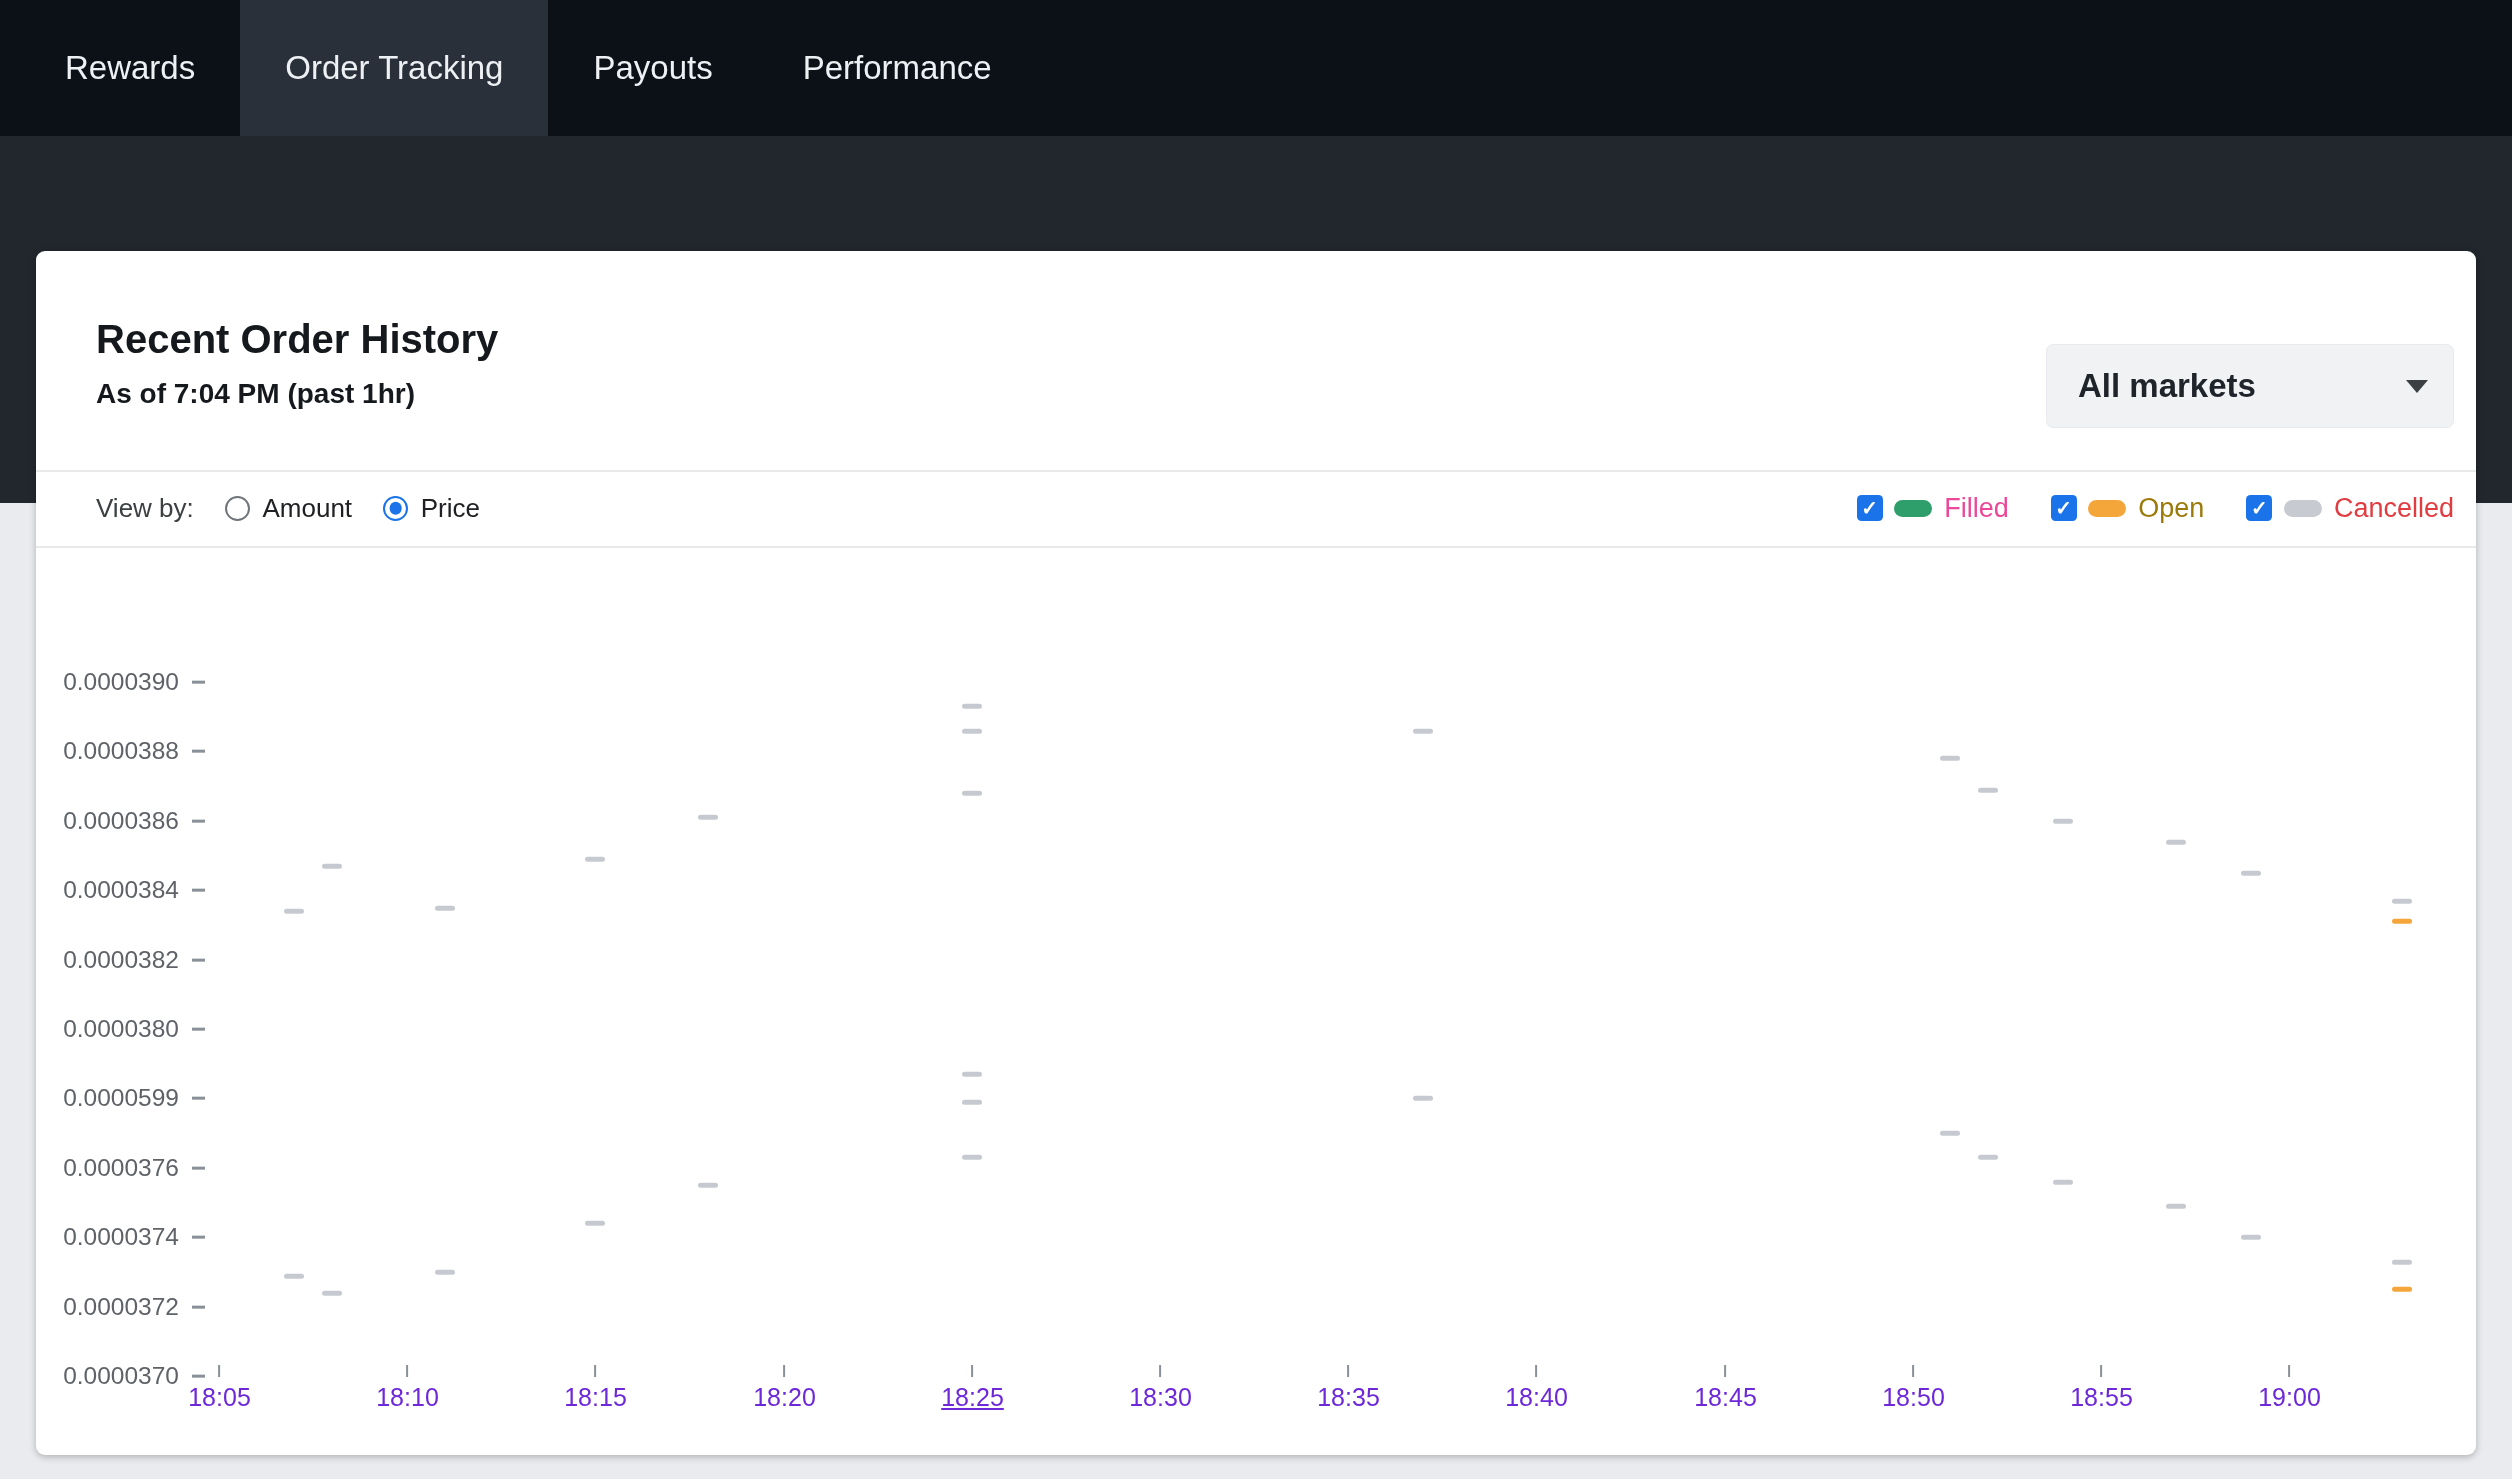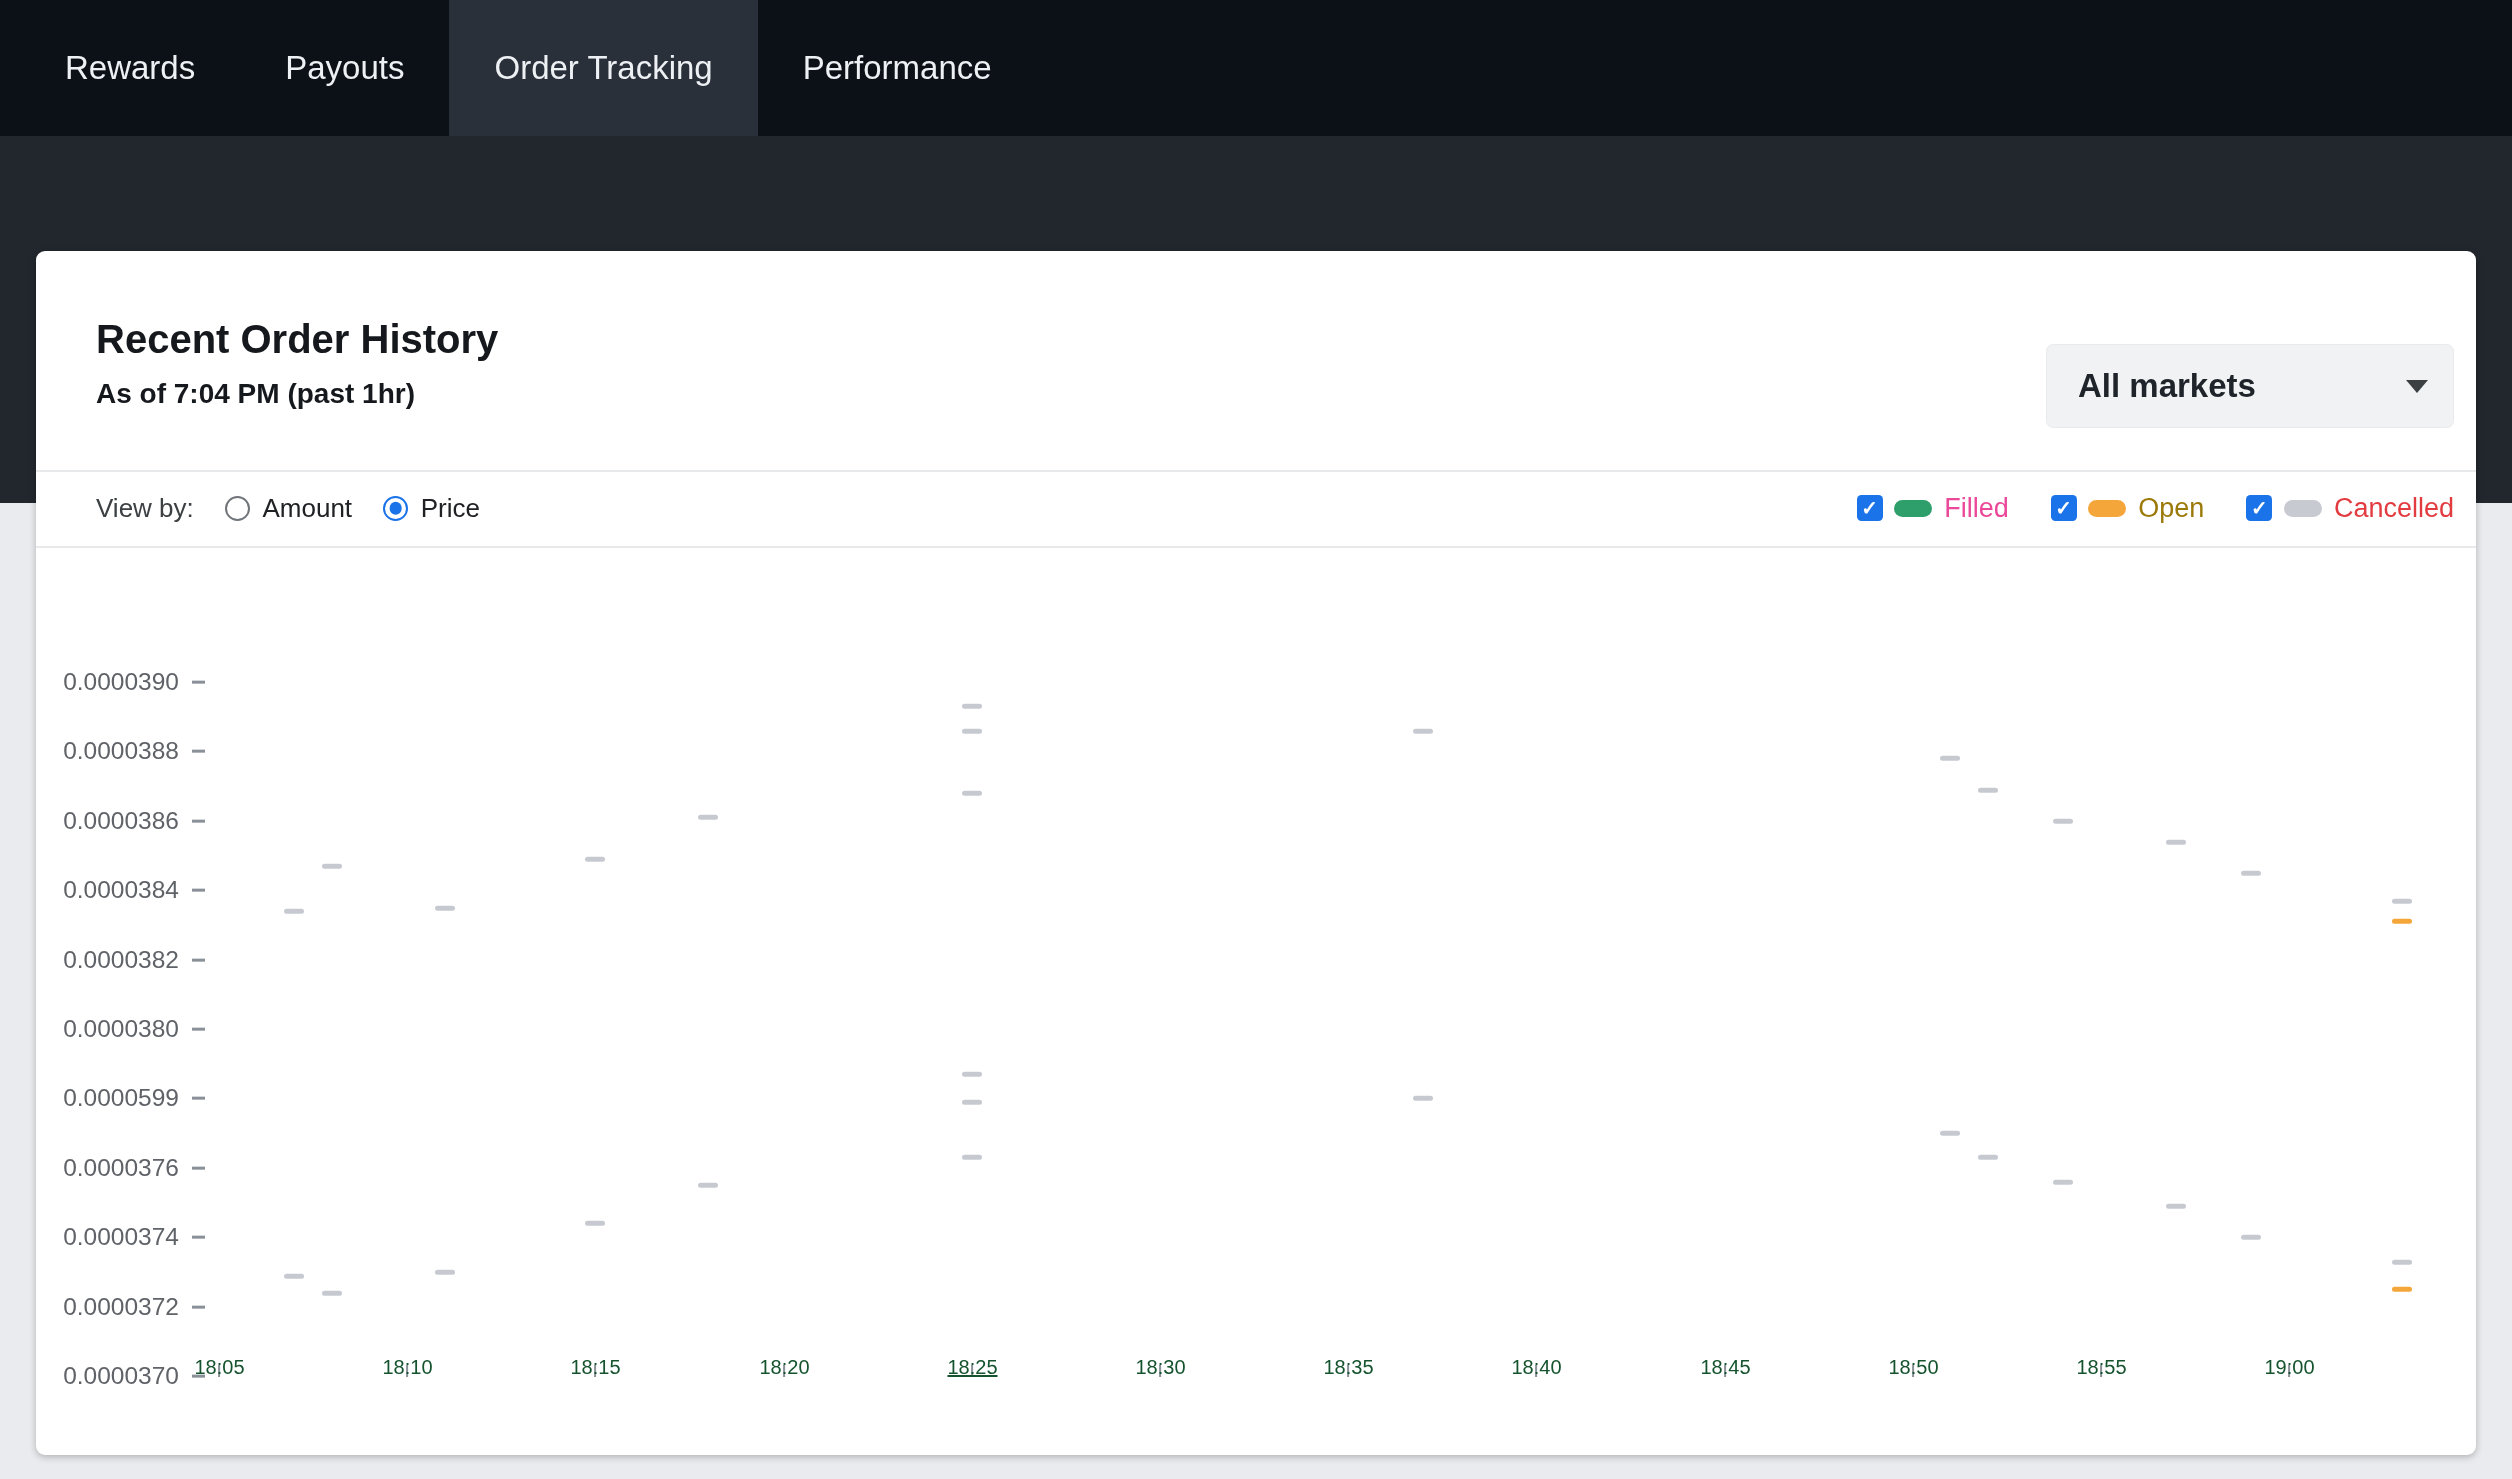--- a/index.html
+++ b/index.html
@@ -116,38 +116,38 @@
   }
   .ytick-dash {
     position: absolute; left: 156px; width: 12.7px; height: 2.7px;
     background: #8a9097; transform: translateY(-50%);
   }
   .xtick-mark {
     position: absolute; top: 819px; width: 1.8px; height: 11.8px;
     background: #8a9097; transform: translateX(-50%);
   }
   .xtick-label {
-    position: absolute; top: 810px; width: 127px;
+    position: absolute; top: 837px; width: 127px;
     margin-left: -63px; text-align: center;
-    font-size: 20px; color: #14532d;
+    font-size: 25px; color: #6d28d9;
   }
   .point {
     position: absolute; width: 20px; height: 4.5px; border-radius: 2.7px;
     transform: translate(-50%,-50%);
   }
 </style>
 </head>
 <body>
 
 <div class="header-band"></div>
 
 <nav class="topnav">
   <div class="tab">Rewards</div>
+  <div class="tab active">Order Tracking</div>
   <div class="tab">Payouts</div>
-  <div class="tab active">Order Tracking</div>
   <div class="tab">Performance</div>
 </nav>
 
 <section class="card">
 
   <div class="card-header">
     <div>
       <h1 class="page-title">Recent Order History</h1>
       <div class="subtitle">As of 7:04 PM (past 1hr)</div>
     </div>

